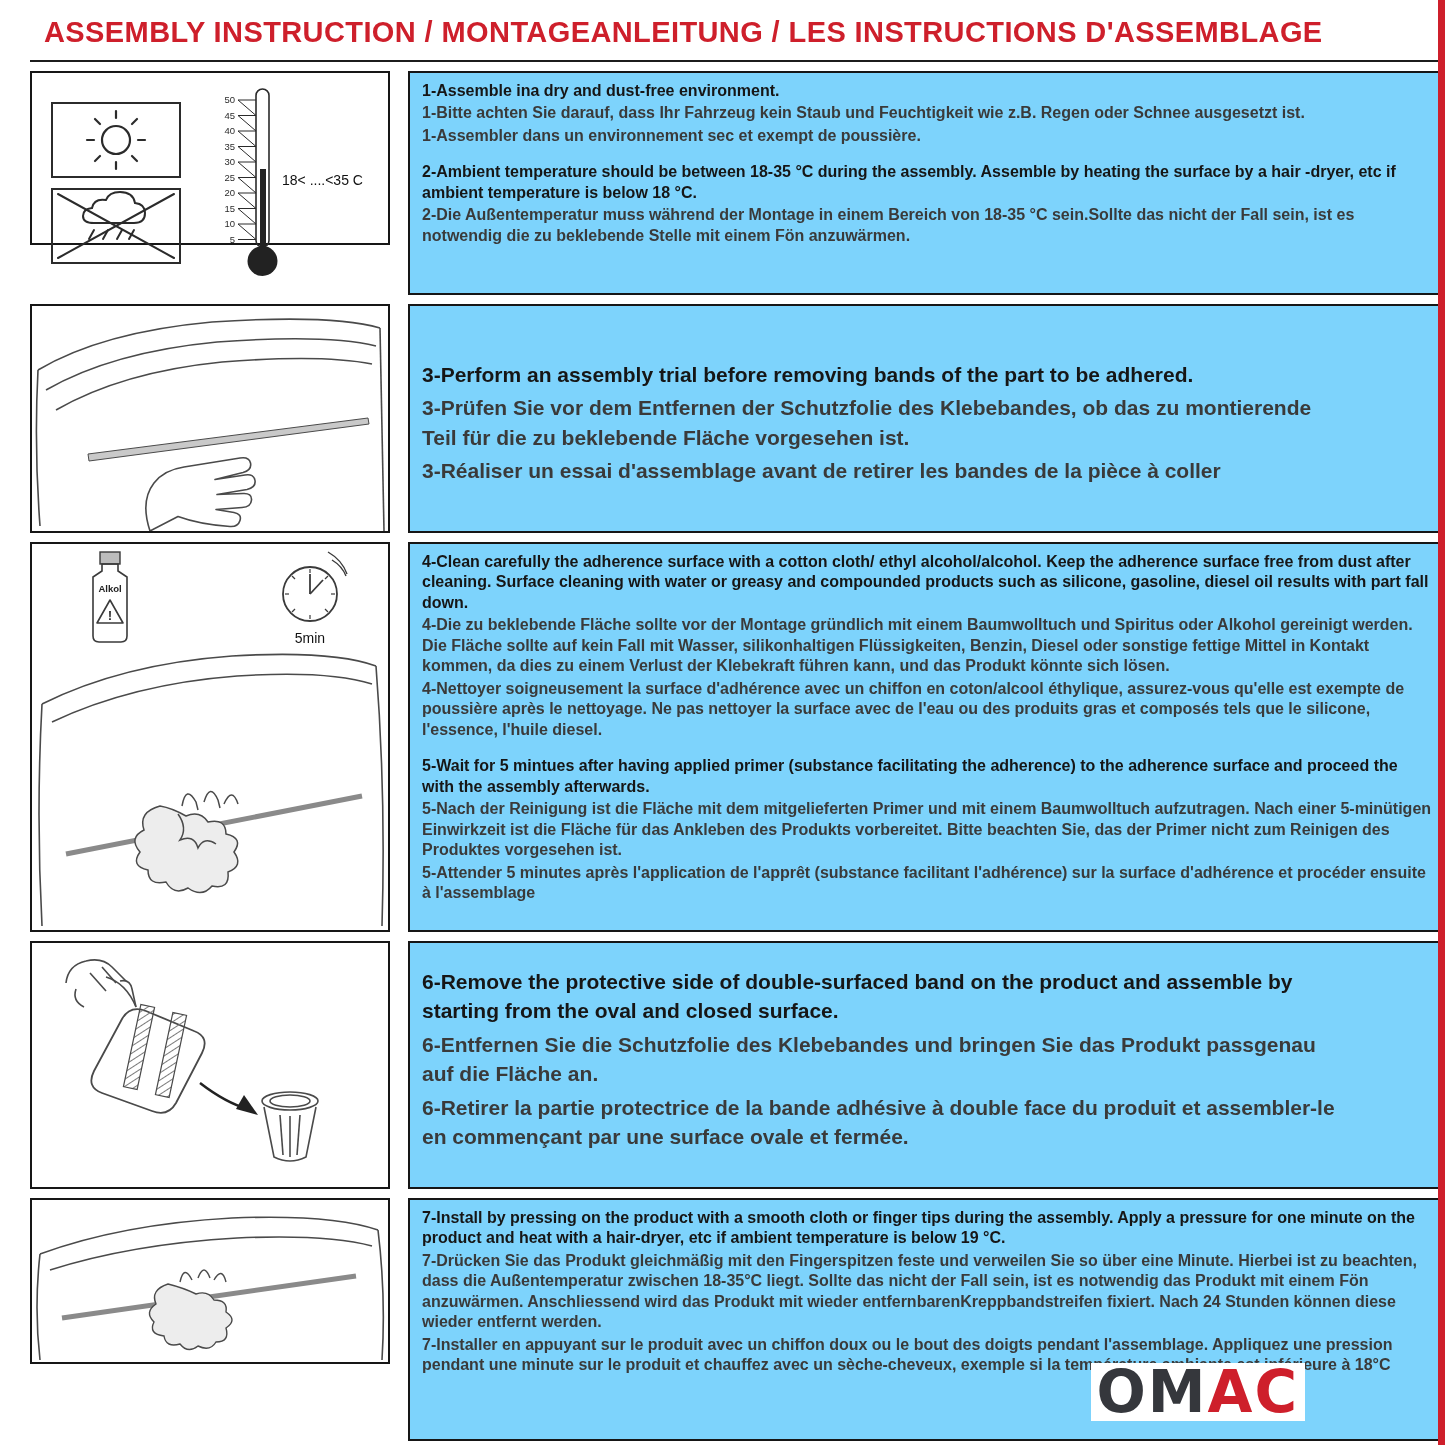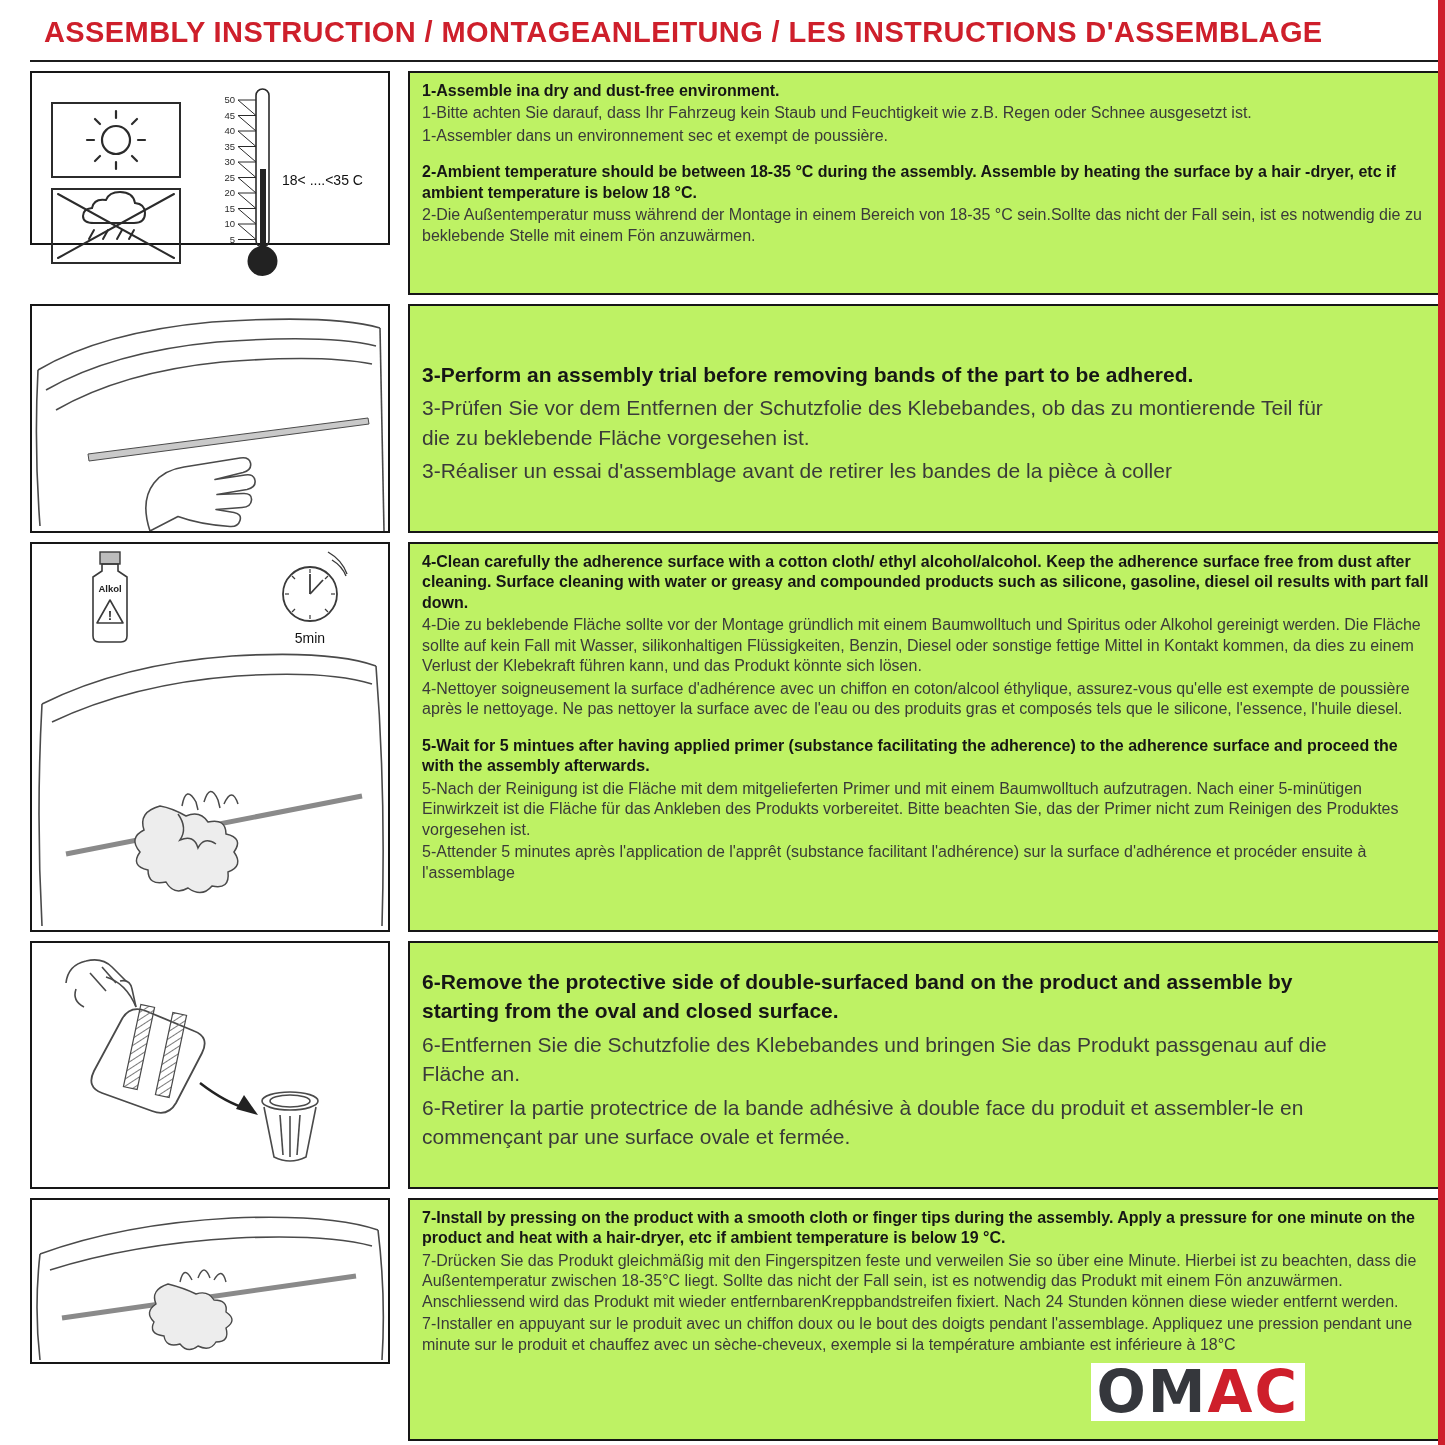--- a/index.html
+++ b/index.html
@@ -21,23 +21,23 @@
   }
   .row {
     display: flex; gap: 18px; margin-bottom: 9px; align-items: flex-start;
   }
   .img-box {
     width: 360px; box-sizing: border-box; border: 2px solid #161616;
     background: #fff; flex: 0 0 auto;
   }
   .text-box {
     width: 1178px; box-sizing: border-box; border: 2px solid #161616;
-    background: #bef264; padding: 8px 10px 8px 12px;
-  }
-  .text-box p { margin: 0 0 2px 0; color: #3a3a3a; }
+    background: #7dd3fc; padding: 8px 10px 8px 12px;
+  }
+  .text-box p { margin: 0 0 2px 0; color: #3a3a3a; font-weight: bold; }
   .text-box p.b { font-weight: bold; color: #161616; }
   .text-box p.gap { margin-top: 16px; }
   .small-text { font-size: 16px; line-height: 1.28; }
   .big { font-size: 21px; line-height: 1.4; color: #3a3a3a; }
   .big p { max-width: 920px; margin-bottom: 4px; }
   .pt-lg { padding-top: 54px; }
   .pt-md { padding-top: 24px; }
   
   .h1a { height: 174px; } .h1b { height: 224px; }
   .h2a { height: 229px; } .h2b { height: 229px; }

